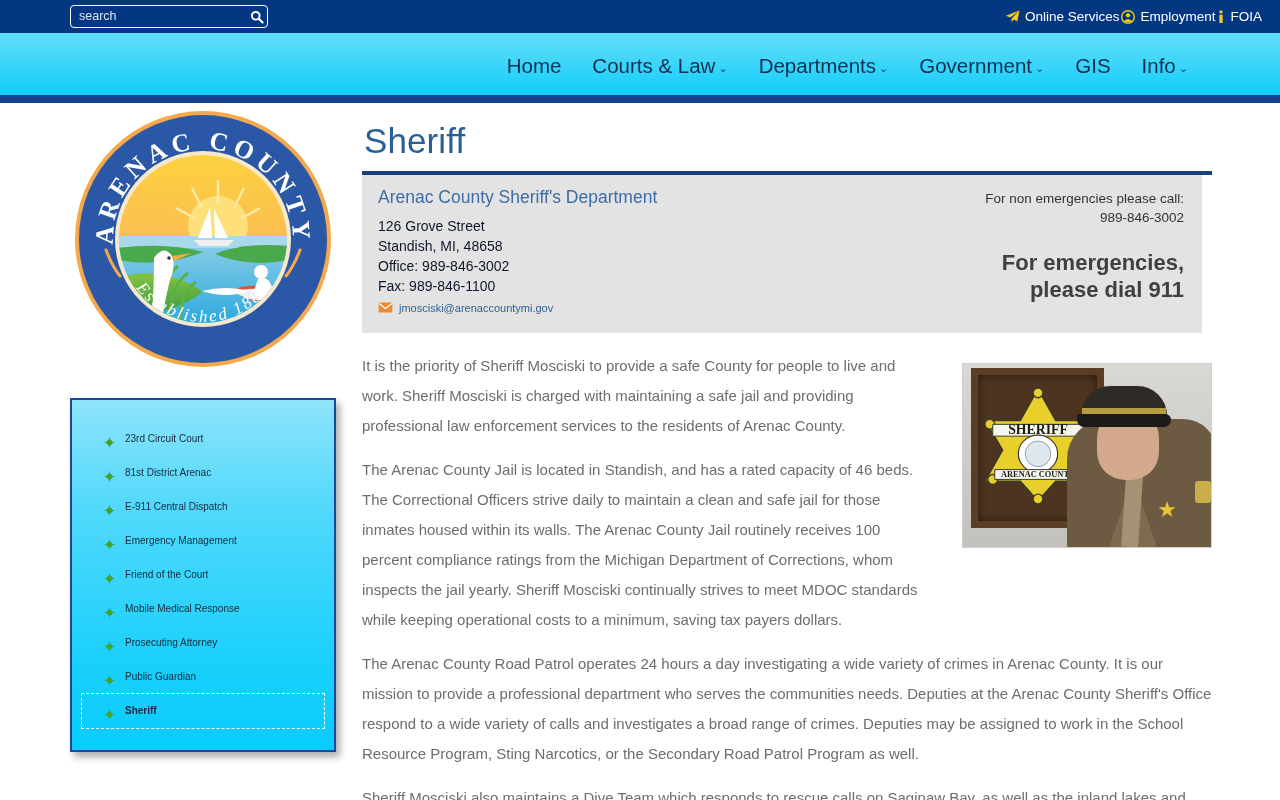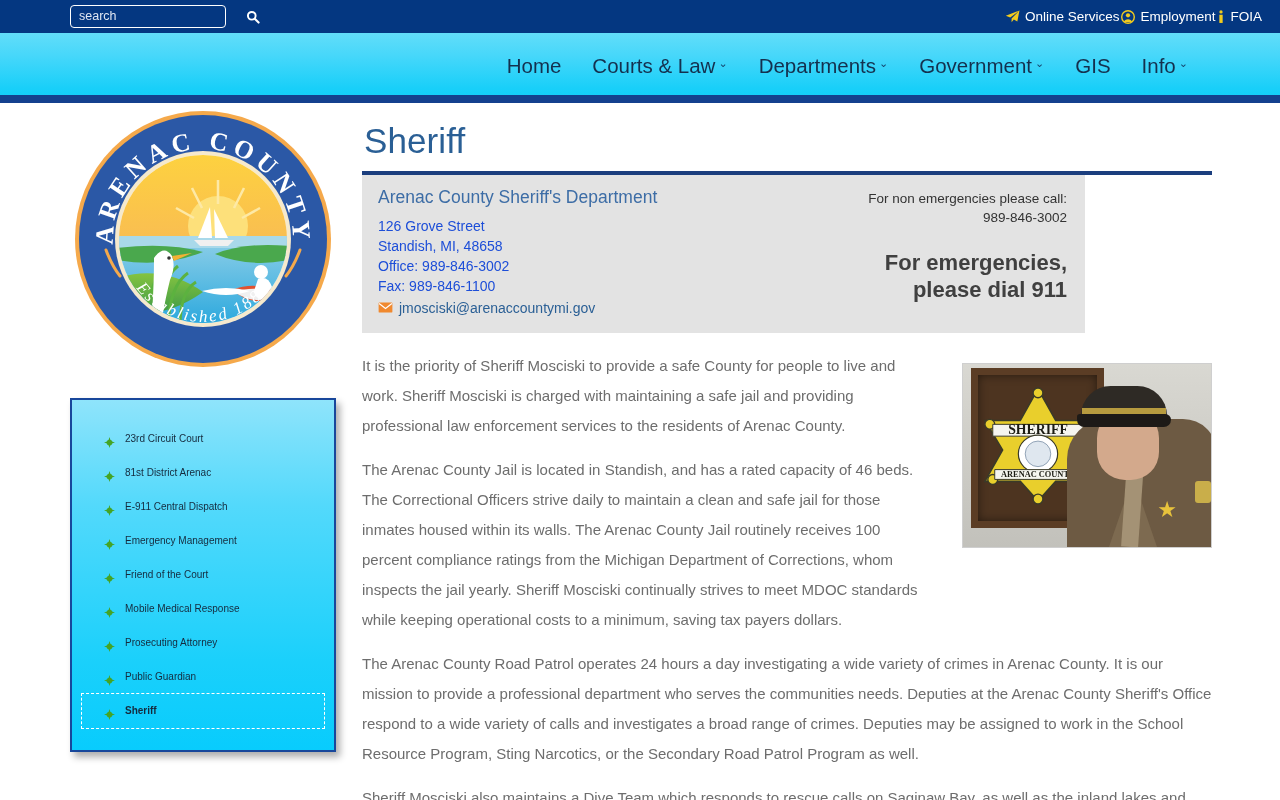--- a/index.html
+++ b/index.html
@@ -13,21 +13,21 @@
   }
 
   
   .topbar {
     position: absolute; left: 0; top: 0;
     width: 1280px; height: 33px;
     background: #043781;
   }
   .search-wrap {
     position: absolute; left: 70px; top: 5px;
-    width: 156px; height: 23px;
+    width: 198px; height: 23px;
     border: 1px solid #ffffff;
     border-radius: 4px;
     background: transparent;
     display: flex; align-items: center;
   }
   .search-input {
     flex: 1 1 auto;
     border: none; outline: none; background: transparent;
     color: #ffffff;
     font-family: "Liberation Sans", sans-serif;
@@ -66,21 +66,21 @@
     position: absolute; left: 0; top: 95px;
     width: 1280px; height: 8px;
     background: #14408e;
   }
   .navlist {
     position: absolute; right: 92px; top: 0;
     height: 66px;
     display: flex; align-items: center; gap: 31px;
   }
   .navitem {
-    display: flex; align-items: flex-start; gap: 3px;
+    display: flex; align-items: center; gap: 3px;
     color: #14304e;
     font-size: 20.5px;
     text-decoration: none; cursor: pointer;
     white-space: nowrap;
   }
   .navitem .caret {
     font-size: 11px; line-height: 1; margin-top: 4px; color: #16456d;
   }
 
   
@@ -124,43 +124,43 @@
     font-size: 35px;
     font-weight: normal;
     color: #2a5f95;
     letter-spacing: 0.1px;
     padding: 18px 0 10px 2px;
   }
 
   .contact-rule { width: 850px; height: 4px; background: #1b3e7e; }
 
   .contact-box {
-    width: 723px;
+    width: 840px;
     background: #e3e3e3;
     padding: 12px 18px 16px 16px;
     display: flex; justify-content: space-between; align-items: flex-start;
   }
   .contact-left { padding-top: 0; }
   .dept-name {
     color: #3d6da6;
     font-size: 17.5px;
     margin: 0 0 8px 0;
     font-weight: normal;
   }
   .addr-line {
-    color: #1d4ed8;
+    color: #0f172a;
     font-size: 14px;
     line-height: 20px;
   }
   .email-line {
     display: flex; align-items: center; gap: 6px;
     margin-top: 3px;
   }
   .email-link {
-    color: #2a5f95; font-size: 14px; text-decoration: none; cursor: pointer; text-align: right;
+    color: #2a5f95; font-size: 11px; text-decoration: none; cursor: pointer; text-align: right;
   }
   .contact-right { text-align: right; padding-top: 2px; }
   .nonemerg {
     color: #333333; font-size: 13.5px; line-height: 19px; margin-left: 36px;
   }
   .emerg {
     color: #404040; font-size: 22px; font-weight: bold;
     line-height: 27px; margin-top: 22px;
   }
 

